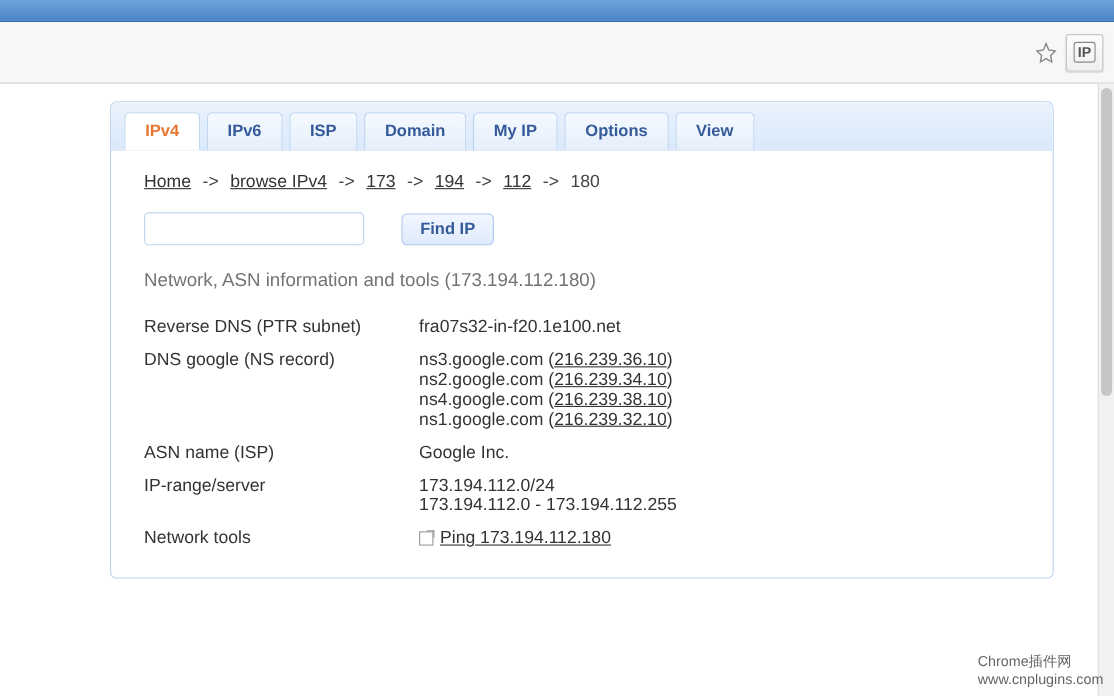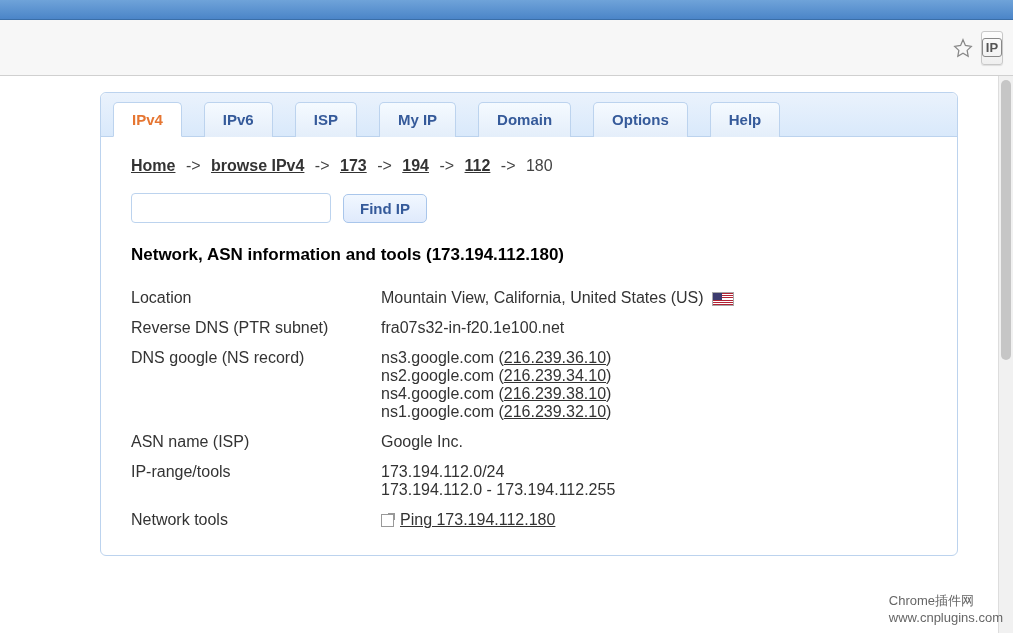--- a/index.html
+++ b/index.html
@@ -29,21 +29,21 @@
     gap: 6px;
   }
   .star-icon {
     width: 24px; height: 24px;
     display: flex; align-items:center; justify-content:center;
     color: #888;
     cursor: pointer;
     font-size: 20px;
   }
   .ext-btn {
-    width: 22px; height: 34px;
+    width: 34px; height: 34px;
     border: 1px solid #c8c8c8;
     border-radius: 3px;
     background: linear-gradient(#fdfdfd,#efefef);
     display:flex; align-items:center; justify-content:center;
     cursor:pointer;
     box-shadow: 0 1px 1px rgba(0,0,0,.1);
   }
   .ext-btn span {
     font-weight:bold; font-size:13px; color:#555;
     border:1px solid #888; border-radius:3px; padding:1px 3px;
@@ -68,21 +68,21 @@
     border-radius:6px;
     background:#fff;
     padding:0;
   }
   .tabs {
     display:flex;
     background: linear-gradient(#eaf2fc,#d9e9fb);
     border-bottom:1px solid #bcd3ee;
     border-radius:6px 6px 0 0;
     padding: 8px 12px 0 12px;
-    gap:22px;
+    gap:6px;
   }
   .tab {
     padding:8px 18px;
     border:1px solid #bcd3ee;
     border-bottom:none;
     border-radius:5px 5px 0 0;
     background: linear-gradient(#f5faff,#e4eefa);
     color:#355a9a;
     font-weight:bold;
     cursor:pointer;
@@ -97,21 +97,21 @@
   }
   .panel-body {
     padding:20px 30px 20px 30px;
   }
   .breadcrumb {
     font-size:16px;
     color:#444;
     margin-bottom:18px;
   }
   .breadcrumb a {
-    color:#333; text-decoration:underline; cursor:pointer;font-weight:bold;
+    color:#333; text-decoration:underline; cursor:pointer;
   }
   .breadcrumb .sep { margin:0 6px; }
   .search-row {
     display:flex; align-items:center; gap:12px; margin-bottom:22px;
   }
   .ip-input {
     width:200px; height:30px;
     border:1px solid #bcd3ee;
     border-radius:4px;
     padding:0 8px;
@@ -120,25 +120,26 @@
   }
   .find-btn {
     padding:5px 16px;
     border:1px solid #a9c6eb;
     border-radius:5px;
     background: linear-gradient(#f1f7ff,#dfeafc);
     color:#355a9a;
     font-weight:bold;
     cursor:pointer;
     font-size:15px;
+    margin-left:22px;
   }
   .heading {
-    font-weight:bold;
+    font-weight:normal;
     font-size:17px;
-    color:#000000;
+    color:#737373;
     margin-bottom:18px;
   }
   .info-table { width:100%; border-collapse:collapse; }
   .info-table td {
     padding:6px 0;
     vertical-align:top;
     font-size:16px;
     color:#333;
   }
   .info-table td.label-cell { width:250px; color:#333; }
@@ -203,24 +204,24 @@
 </div>
 
 <div class="content-area">
 
   <div class="panel">
 
     <div class="tabs">
       <div class="tab active">IPv4</div>
       <div class="tab">IPv6</div>
       <div class="tab">ISP</div>
+      <div class="tab">Domain</div>
       <div class="tab">My IP</div>
-      <div class="tab">Domain</div>
       <div class="tab">Options</div>
-      <div class="tab">Help</div>
+      <div class="tab">View</div>
     </div>
 
     <div class="panel-body">
 
       <div class="breadcrumb">
         <a>Home</a>
         <span class="sep">-&gt;</span>
         <a>browse IPv4</a>
         <span class="sep">-&gt;</span>
         <a>173</a>
@@ -234,46 +235,39 @@
 
       <div class="search-row">
         <input class="ip-input" type="text" value="" style="">
         <button class="find-btn">Find IP</button>
       </div>
 
       <div class="heading">Network, ASN information and tools (173.194.112.180)</div>
 
       <table class="info-table">
         <tbody>
-            <tr>
-          <td class="label-cell">Location</td>
-          <td>
-            <span>Mountain View, California, United States (US)</span>
-            <span class="flag"></span>
-          </td>
-        </tr>
         <tr>
           <td class="label-cell">Reverse DNS (PTR subnet)</td>
           <td>fra07s32-in-f20.1e100.net</td>
         </tr>
         <tr>
           <td class="label-cell">DNS google (NS record)</td>
           <td>
             <div><span>ns3.google.com</span> (<a>216.239.36.10</a>)</div>
             <div><span>ns2.google.com</span> (<a>216.239.34.10</a>)</div>
             <div><span>ns4.google.com</span> (<a>216.239.38.10</a>)</div>
             <div><span>ns1.google.com</span> (<a>216.239.32.10</a>)</div>
           </td>
         </tr>
         <tr>
           <td class="label-cell">ASN name (ISP)</td>
           <td>Google Inc.</td>
         </tr>
         <tr>
-          <td class="label-cell">IP-range/tools</td>
+          <td class="label-cell">IP-range/server</td>
           <td>
             <div>173.194.112.0/24</div>
             <div>173.194.112.0 - 173.194.112.255</div>
           </td>
         </tr>
         <tr>
           <td class="label-cell">Network tools</td>
           <td>
             <span class="ext-link-icon"></span><a>Ping 173.194.112.180</a>
           </td>

